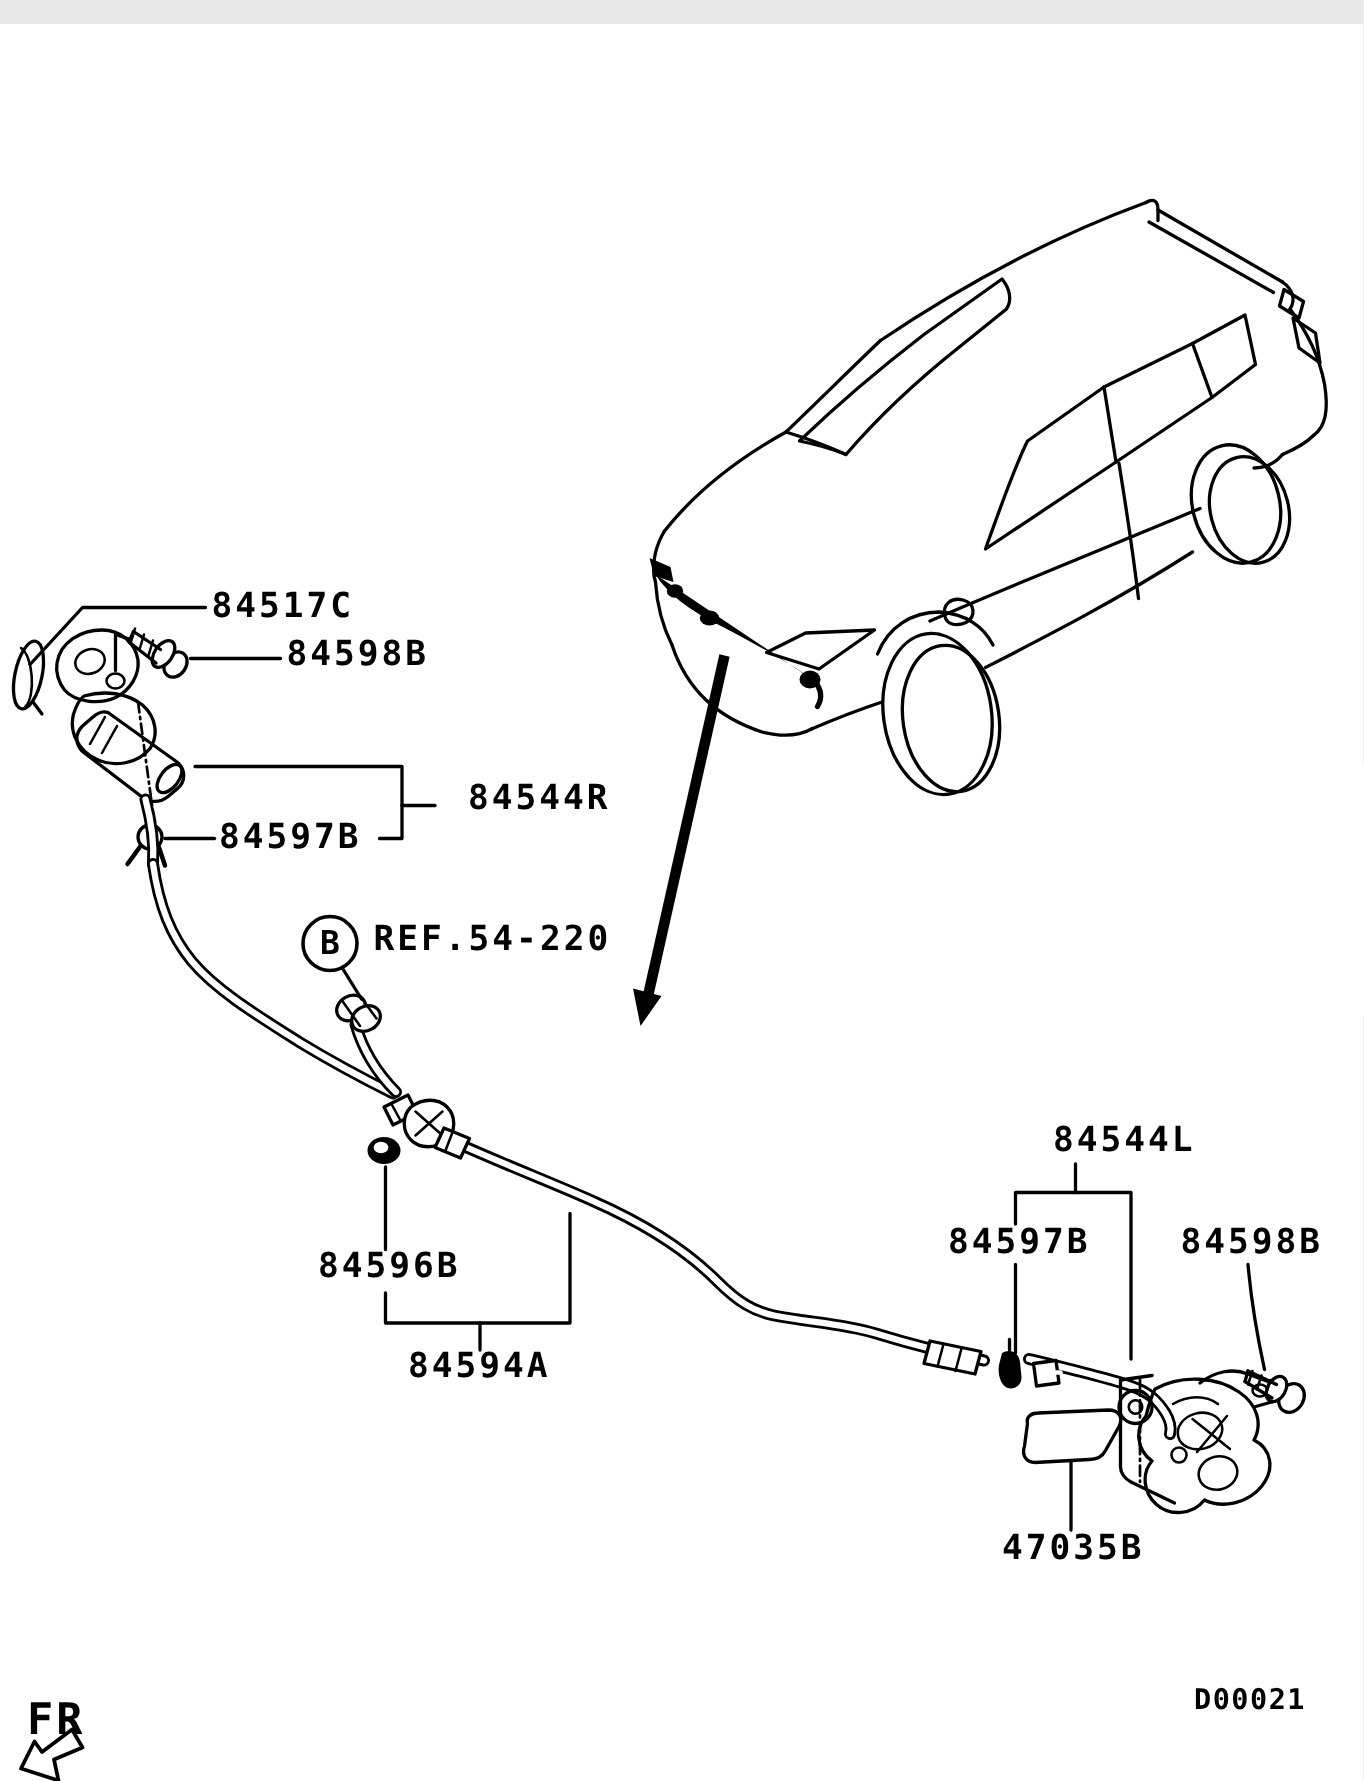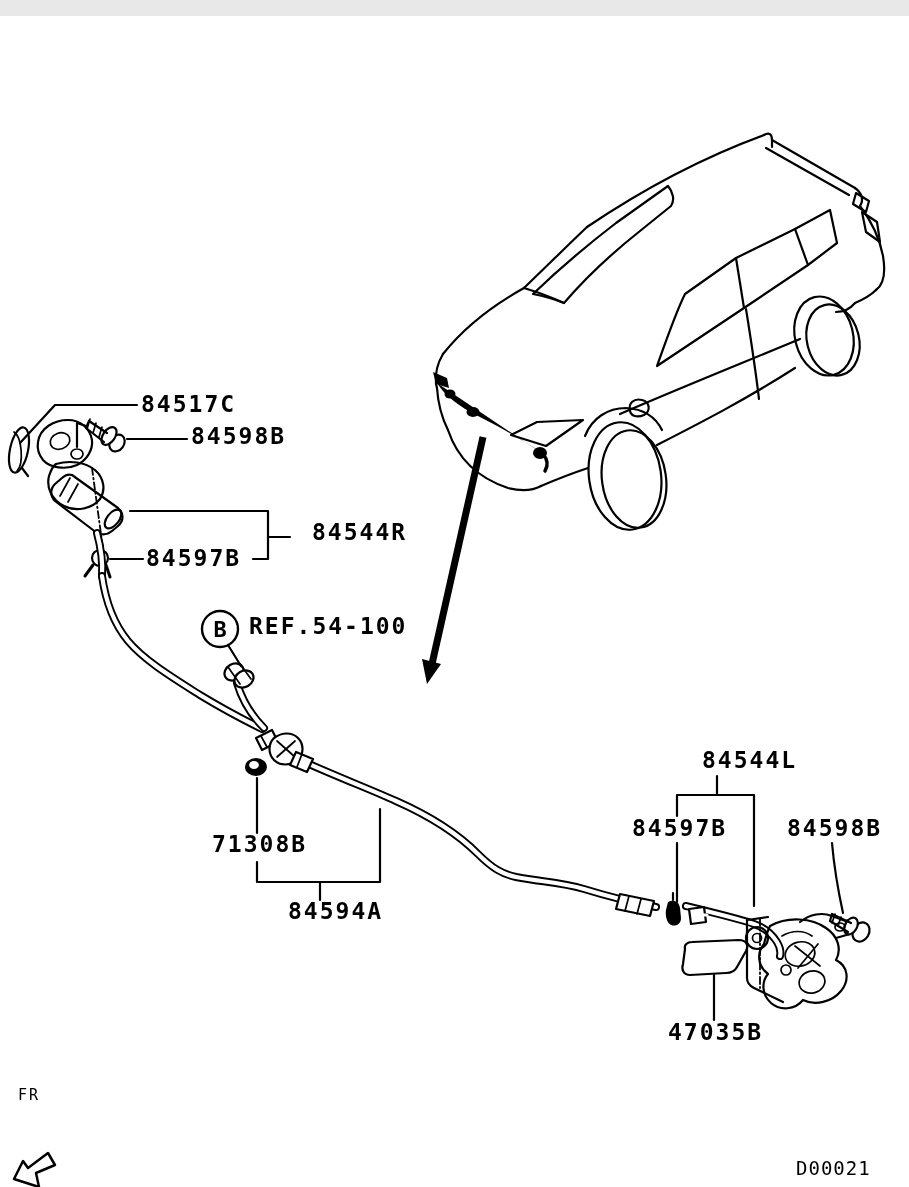--- a/index.html
+++ b/index.html
@@ -19,22 +19,22 @@
   svg .dashdot{stroke-dasharray:7 3 1.5 3;stroke-width:1.8;}
   .lbl{
     position:absolute;font-size:23px;font-weight:bold;line-height:1.05;
     letter-spacing:2px;white-space:nowrap;
   }
   .badge{
     position:absolute;left:202px;top:595px;width:36px;height:36px;
     display:flex;align-items:center;justify-content:center;
     font-size:22px;font-weight:bold;
   }
-  .fr{position:absolute;left:18px;top:1070px;font-size:15px;font-weight:normal;letter-spacing:2px;}
-  .code{position:absolute;left:796px;top:1141px;font-size:19px;font-weight:normal;letter-spacing:1px;}
+  .fr{position:absolute;left:18px;top:1113px;font-size:29px;font-weight:bold;letter-spacing:2px;}
+  .code{position:absolute;left:796px;top:1106px;font-size:19px;font-weight:bold;letter-spacing:1px;}
 </style>
 </head>
 <body>
 
 <div class="page">
 
   <svg class="art" viewBox="0 0 909 1187">
 
     <g>
       <path class="ln" d="M443,338 C462,314 488,292 524,272"></path>
@@ -237,23 +237,23 @@
     <g>
       <polygon class="fillw" style="stroke-width:2.5" points="14,1163 23,1145 28,1152 48,1137 55,1149 36,1157 39,1171"></polygon>
     </g>
   </svg>
 
   <div class="lbl" style="left:141px;top:376px">84517C</div>
   <div class="lbl" style="left:191px;top:408px">84598B</div>
   <div class="lbl" style="left:312px;top:504px">84544R</div>
   <div class="lbl" style="left:146px;top:530px">84597B</div>
   <div class="badge">B</div>
-  <div class="lbl" style="left:249px;top:598px">REF.54-100</div>
-  <div class="lbl" style="left:212px;top:816px">71308B</div>
-  <div class="lbl" style="left:288px;top:883px">84594A</div>
+  <div class="lbl" style="left:249px;top:598px">REF.54-220</div>
+  <div class="lbl" style="left:212px;top:816px">84596B</div>
+  <div class="lbl" style="left:272px;top:883px">84594A</div>
   <div class="lbl" style="left:702px;top:732px">84544L</div>
   <div class="lbl" style="left:632px;top:800px">84597B</div>
   <div class="lbl" style="left:787px;top:800px">84598B</div>
   <div class="lbl" style="left:668px;top:1004px">47035B</div>
 
   <div class="fr">FR</div>
   <div class="code">D00021</div>
 </div>
 
 </body></html>

